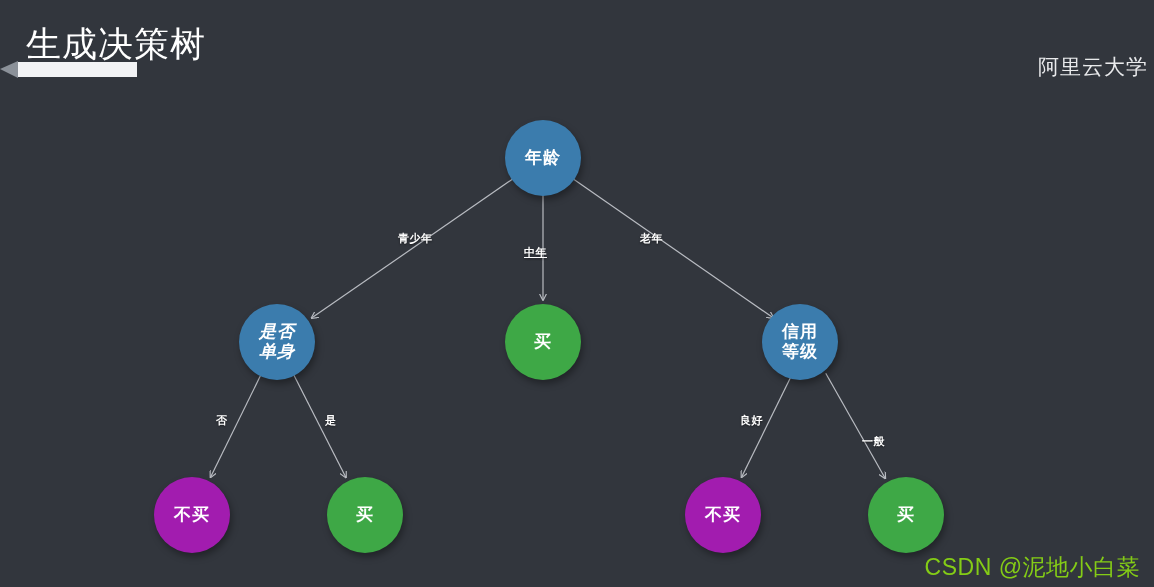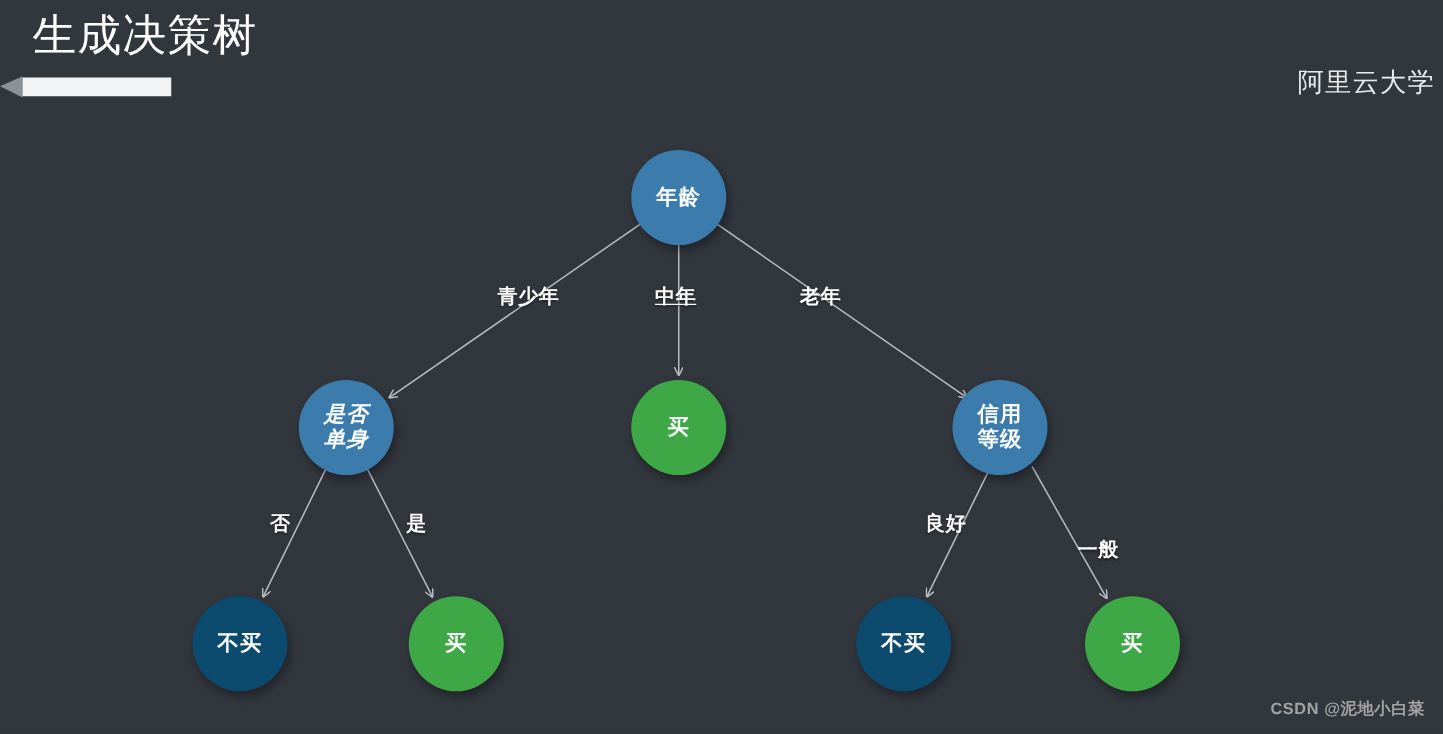--- a/index.html
+++ b/index.html
@@ -21,21 +21,21 @@
     width: 1154px;
     height: 587px;
     background: #32363d;
     overflow: hidden;
   }
 
   
   #page-title {
     position: absolute;
     left: 26px;
-    top: 3px;
+    top: 18px;
     font-size: 35px;
     line-height: 52px;
     color: #ffffff;
     font-weight: 400;
     letter-spacing: 1px;
     white-space: nowrap;
   }
   #brand-label {
     position: absolute;
     right: 6px;
@@ -93,43 +93,42 @@
     color: #ffffff;
     font-weight: bold;
     font-size: 17px;
     line-height: 20px;
     letter-spacing: 1px;
     box-shadow: 2px 4px 7px rgba(0,0,0,0.35);
   }
   .tree-node .node-text { pointer-events: none; }
   .node-decision { background: #3b7cad; }
   .node-buy      { background: #3ea846; }
-  .node-nobuy    { background: #0c4a6e; }
+  .node-nobuy    { background: #a21caf; }
 
   .edge-label {
     position: absolute;
     color: #ffffff;
-    font-size: 16px;
+    font-size: 11px;
     line-height: 16px;
     font-weight: bold;
     white-space: nowrap;
     letter-spacing: 0.5px;
     text-shadow: 0 1px 2px rgba(0,0,0,0.5);
   }
 
   #watermark {
     position: absolute;
     right: 14px;
     bottom: 8px;
-    font-size: 13px;
+    font-size: 23px;
     line-height: 24px;
-    color: #a3a3a3;
+    color: #84cc16;
     white-space: nowrap;
     letter-spacing: 0.5px;
-    font-weight: bold;
   }
 </style>
 </head>
 <body>
 
 <div id="slide">
 
   <div id="page-title">生成决策树</div>
   <div id="brand-label">阿里云大学</div>
   <div id="title-underline-cap"></div>
@@ -173,21 +172,21 @@
         </div>
         <div class="tree-node node-nobuy" style="left: 685px; top: 477px; width: 76px; height: 76px;">
           <span class="node-text">不买</span>
         </div>
         <div class="tree-node node-buy" style="left: 868px; top: 477px; width: 76px; height: 76px;">
           <span class="node-text">买</span>
         </div>
       </div>
     <div id="edge-label-layer">
         <div class="edge-label" style="left: 398px; top: 230px;">青少年</div>
-        <div class="edge-label" style="left: 524px; top: 230px; text-decoration: underline;">中年</div>
+        <div class="edge-label" style="left: 524px; top: 244px; text-decoration: underline;">中年</div>
         <div class="edge-label" style="left: 640px; top: 230px;">老年</div>
         <div class="edge-label" style="left: 216px; top: 412px;">否</div>
         <div class="edge-label" style="left: 325px; top: 412px;">是</div>
         <div class="edge-label" style="left: 740px; top: 412px;">良好</div>
         <div class="edge-label" style="left: 862px; top: 433px;">一般</div>
       </div>
   </div>
 
   <div id="watermark">CSDN @泥地小白菜</div>
 

